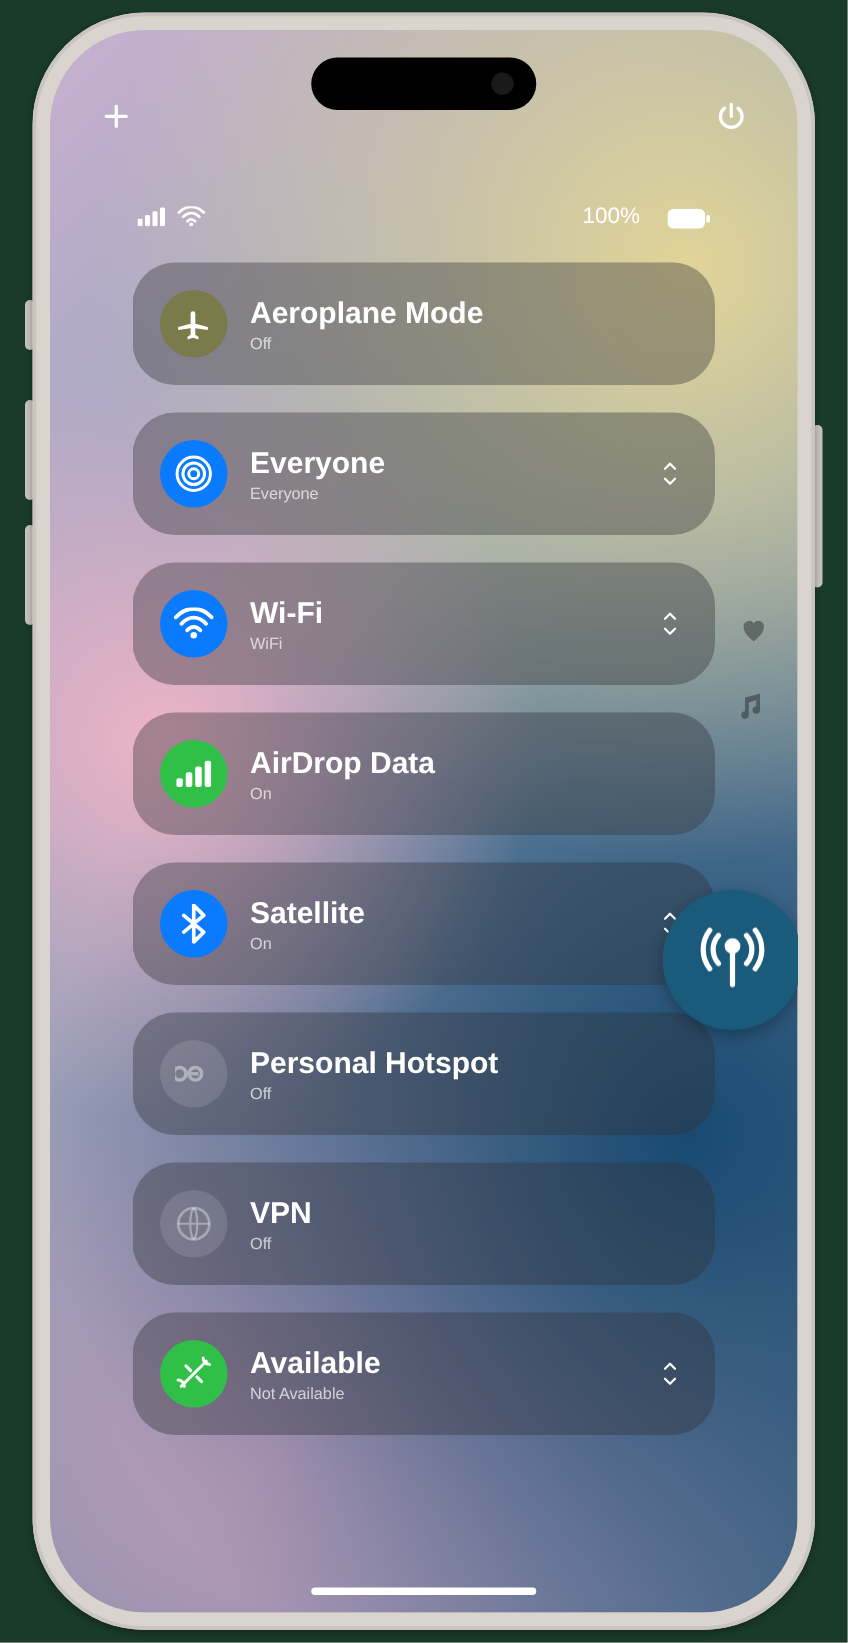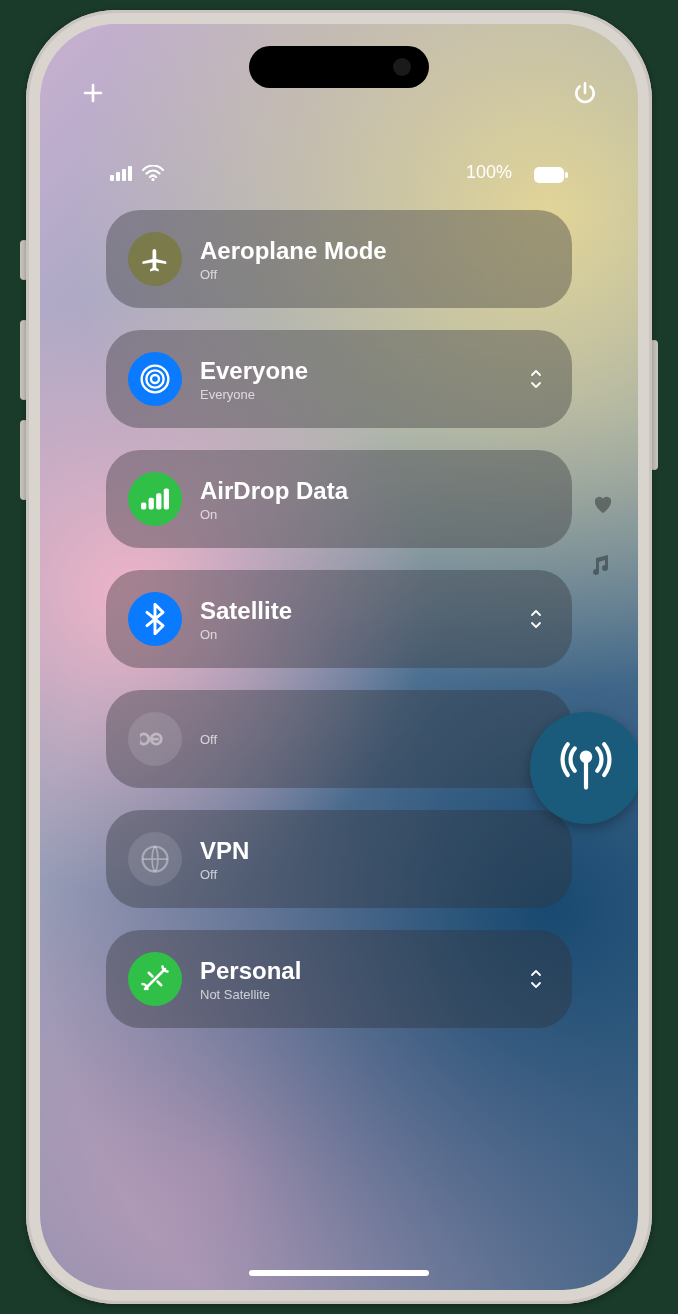--- a/index.html
+++ b/index.html
@@ -246,20 +246,37 @@
           <span class="tile-title">Everyone</span>
           <span class="tile-sub">Everyone</span>
         </div>
         <span class="chev">
           <svg width="16" height="22" viewBox="0 0 16 22">
               <path d="M4 7l4-4 4 4M4 15l4 4 4-4" stroke="#fff" stroke-width="1.8" fill="none" stroke-linecap="round" stroke-linejoin="round"></path>
             </svg>
         </span>
       </div>
 
+      <div class="tile">
+        <div class="tile-icon ic-blue">
+          <svg width="32" height="26" viewBox="0 0 24 20">
+              <path d="M1 6c6.5-7 15.5-7 22 0M4.5 10c4.5-5 10.5-5 15 0M8 14c2.5-2.8 5.5-2.8 8 0" stroke="#fff" stroke-width="2.4" fill="none" stroke-linecap="round"></path>
+              <circle cx="12" cy="17" r="2" fill="#fff"></circle>
+            </svg>
+        </div>
+        <div class="tile-text">
+          <span class="tile-title">Wi-Fi</span>
+          <span class="tile-sub">WiFi</span>
+        </div>
+        <span class="chev">
+          <svg width="16" height="22" viewBox="0 0 16 22">
+              <path d="M4 7l4-4 4 4M4 15l4 4 4-4" stroke="#fff" stroke-width="1.8" fill="none" stroke-linecap="round" stroke-linejoin="round"></path>
+            </svg>
+        </span>
+      </div>
 
       <div class="tile">
         <div class="tile-icon ic-green">
           <svg width="28" height="22" viewBox="0 0 24 18">
             <rect x="0" y="12" width="4.5" height="6" rx="1.5" fill="#fff"></rect>
             <rect x="6.5" y="8" width="4.5" height="10" rx="1.5" fill="#fff"></rect>
             <rect x="13" y="4" width="4.5" height="14" rx="1.5" fill="#fff"></rect>
             <rect x="19.5" y="0" width="4.5" height="18" rx="1.5" fill="#fff"></rect>
           </svg>
         </div>
@@ -286,20 +303,21 @@
         </span>
       </div>
 
       <div class="tile">
         <div class="tile-icon ic-dim">
           <svg width="30" height="20" viewBox="0 0 24 14">
               <path d="M7 7a4 4 0 1 1 0-.01M17 7a4 4 0 1 0 0 .01M9 7h6" stroke="rgba(255,255,255,.4)" stroke-width="2.2" fill="none"></path>
             </svg>
         </div>
         <div class="tile-text">
+          <span class="tile-title">Personal Hotspot</span>
           <span class="tile-sub">Off</span>
         </div>
       </div>
 
       <div class="tile">
         <div class="tile-icon ic-dim">
           <svg width="30" height="30" viewBox="0 0 24 24">
               <circle cx="12" cy="12" r="10" stroke="rgba(255,255,255,.35)" stroke-width="1.8" fill="none"></circle>
               <path d="M2 12h20M12 2c3 3 3 17 0 20M12 2c-3 3-3 17 0 20" stroke="rgba(255,255,255,.35)" stroke-width="1.4" fill="none"></path>
             </svg>
@@ -312,22 +330,22 @@
 
       <div class="tile">
         <div class="tile-icon ic-green">
           <svg width="30" height="30" viewBox="0 0 24 24">
               <g stroke="#fff" stroke-width="2" fill="none" stroke-linecap="round">
                 <path d="M4 20L20 4M7 7l3 3M14 14l3 3M2 16c2 0 4 2 4 4M18 2c0 2 2 4 4 4"></path>
               </g>
             </svg>
         </div>
         <div class="tile-text">
-          <span class="tile-title">Personal</span>
-          <span class="tile-sub">Not Satellite</span>
+          <span class="tile-title">Available</span>
+          <span class="tile-sub">Not Available</span>
         </div>
         <span class="chev">
           <svg width="16" height="22" viewBox="0 0 16 22">
               <path d="M4 7l4-4 4 4M4 15l4 4 4-4" stroke="#fff" stroke-width="1.8" fill="none" stroke-linecap="round" stroke-linejoin="round"></path>
             </svg>
         </span>
       </div>
 
     </div>
 

